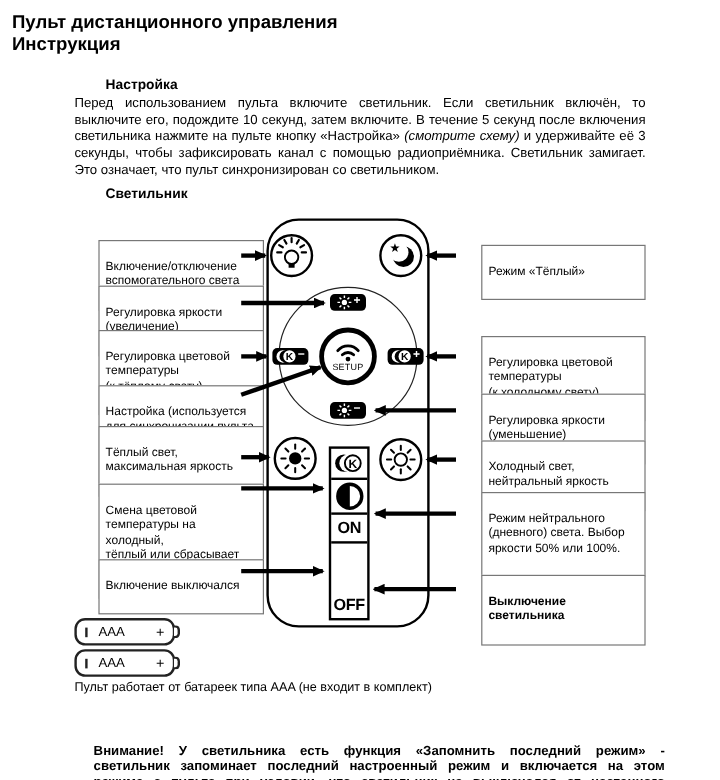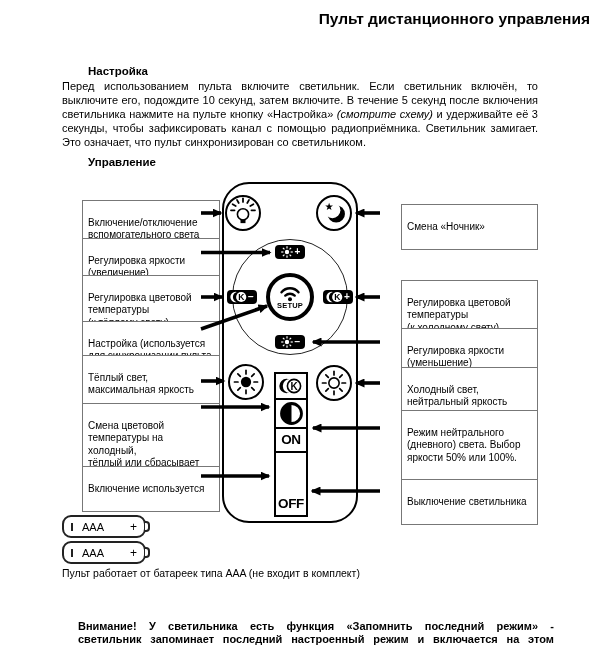--- a/index.html
+++ b/index.html
@@ -1,20 +1,20 @@
 <!DOCTYPE html>
 <html><head>
 <meta charset="utf-8">
 <style>
   html,body{margin:0;padding:0;}
   body{width:600px;height:650px;background:#ffffff;color:#000;
        font-family:"Liberation Sans",sans-serif;position:relative;overflow:hidden;}
   .abs{position:absolute;}
   
-  .title{left:10px;top:9px;width:580px;text-align:right;font-size:15.5px;
+  .title{left:10px;top:9px;width:580px;text-align:left;font-size:15.5px;
          font-weight:bold;line-height:19px;}
   .h{left:62px;font-size:11.5px;font-weight:bold;margin-left:26px;}
   .para{left:62px;width:476px;font-size:11px;line-height:14px;text-align:justify;}
   .warn{font-weight:bold;line-height:13.2px;word-spacing:1.5px;}
   .note{left:62px;top:567px;font-size:10.5px;text-align:center;}
   
   .lbl-box{border:1px solid #777;background:#fff;font-size:10px;line-height:12.4px;
            padding:16px 5px;white-space:pre-line;box-sizing:border-box;margin-left:20px;}
   .lbl-l{left:62px;width:138px;}
   .lbl-r{left:381px;width:137px;}
@@ -24,48 +24,49 @@
   .cluster{left:232px;top:239px;width:116px;height:116px;border:1.4px solid #222;
            border-radius:50%;box-sizing:border-box;}
   .cbtn{border:2px solid #000;border-radius:50%;background:#fff;box-sizing:border-box;
         display:flex;align-items:center;justify-content:center;}
   .pill{width:30px;height:14px;background:#000;border-radius:4px;display:flex;
         align-items:center;justify-content:center;gap:1px;}
   .sign{color:#fff;font-size:10px;font-weight:bold;line-height:10px;transform:translateY(-0.5px);}
   .setupbtn{left:266px;top:273px;width:48px;height:48px;border:4.5px solid #000;
             border-radius:50%;background:#fff;box-sizing:border-box;display:flex;
             flex-direction:column;align-items:center;justify-content:center;}
-  .setup-label{font-size:7.5px;font-weight:bold;letter-spacing:0.2px;margin-top:-1px;}
+  .setup-label{font-size:7.5px;font-weight:normal;letter-spacing:0.2px;margin-top:-1px;}
   .strip{left:274px;top:372px;width:34px;height:145px;border:2px solid #000;
          background:#fff;box-sizing:border-box;display:flex;flex-direction:column;}
   .cell{display:flex;align-items:center;justify-content:center;box-sizing:border-box;}
   .cell.divide{border-bottom:2px solid #000;}
   .onoff{font-size:13.5px;font-weight:bold;letter-spacing:-0.3px;}
   
   .bat{left:62px;width:84px;height:23px;border:2px solid #222;border-radius:9px;
        background:#fff;box-sizing:border-box;display:flex;align-items:center;}
   .bat-tick{width:2px;height:8px;background:#222;margin-left:7px;}
   .bat-label{font-size:11px;margin-left:9px;}
   .bat-plus{margin-left:auto;margin-right:7px;font-size:12px;}
   .bat-nub{left:145px;width:5px;height:11px;border:2px solid #222;border-left:none;
            border-radius:0 4px 4px 0;background:#fff;box-sizing:border-box;}
   svg{display:block;}
 </style>
 </head>
 <body>
 
 <div class="abs title">
   <div>Пульт дистанционного управления</div>
+  <div>Инструкция</div>
 </div>
 
 <div class="abs h" style="top:65px;">Настройка</div>
 
 <p class="abs para" style="top:79px;margin:0;"><span>Перед использованием пульта включите светильник. Если светильник включён, то выключите его, подождите 10 секунд, затем включите. В течение 5 секунд после включения светильника нажмите на пульте кнопку «Настройка» </span><i>(смотрите схему)</i><span> и удерживайте её 3 секунды, чтобы зафиксировать канал с помощью радиоприёмника. Светильник замигает. Это означает, что пульт синхронизирован со светильником.</span></p>
 
-<div class="abs h" style="top:156px;">Управление</div>
+<div class="abs h" style="top:156px;">Светильник</div>
 
 <div class="abs remote"></div>
 <div class="abs cluster"></div>
 
 <div class="abs cbtn" style="left:225px;top:195px;width:36px;height:36px;">
   <span>
     <svg width="32" height="32" viewBox="0 0 36 36">
       <g stroke="#000" stroke-width="2" stroke-linecap="round">
         <line x1="27.5" y1="15" x2="31.5" y2="15"></line>
           <line x1="26.2" y1="10.2" x2="29.7" y2="8.2"></line>
@@ -238,34 +239,34 @@
 (к тёплому свету)</div>
 <div class="abs lbl-box lbl-l" style="top:321px;">Настройка (используется
 для синхронизации пульта и
 светильника)</div>
 <div class="abs lbl-box lbl-l" style="top:355px;">Тёплый свет,
 максимальная яркость</div>
 <div class="abs lbl-box lbl-l" style="top:403px;">Смена цветовой
 температуры на холодный,
 тёплый или сбрасывает
 (дневной) свет</div>
-<div class="abs lbl-box lbl-l" style="top:466px;">Включение используется</div>
-
-<div class="abs lbl-box lbl-r" style="top:204px;">Смена «Ночник»</div>
+<div class="abs lbl-box lbl-l" style="top:466px;">Включение выключался</div>
+
+<div class="abs lbl-box lbl-r" style="top:204px;">Режим «Тёплый»</div>
 <div class="abs lbl-box lbl-r" style="top:280px;">Регулировка цветовой
 температуры
 (к холодному свету)</div>
 <div class="abs lbl-box lbl-r" style="top:328px;">Регулировка яркости
 (уменьшение)</div>
 <div class="abs lbl-box lbl-r" style="top:367px;">Холодный свет,
 нейтральный яркость</div>
 <div class="abs lbl-box lbl-r" style="top:410px;">Режим нейтрального
 (дневного) света. Выбор
 яркости 50% или 100%.</div>
-<div class="abs lbl-box lbl-r" style="top:479px;">Выключение светильника</div>
+<div class="abs lbl-box lbl-r" style="top:479px;font-weight:bold;">Выключение светильника</div>
 
 <svg class="abs" style="left:0;top:0;" width="600" height="650" pointer-events="none">
   <defs>
     <marker id="ah" markerWidth="10" markerHeight="9" refX="8.5" refY="4.5" orient="auto" markerUnits="userSpaceOnUse">
       <path d="M0,0 L10,4.5 L0,9 Z" fill="#000"></path>
     </marker>
   </defs>
   <g stroke="#000" stroke-width="3.6" marker-end="url(#ah)">
     <line x1="201" y1="213" x2="221" y2="213"></line>
     <line x1="201" y1="252.5" x2="270" y2="252.5"></line>

